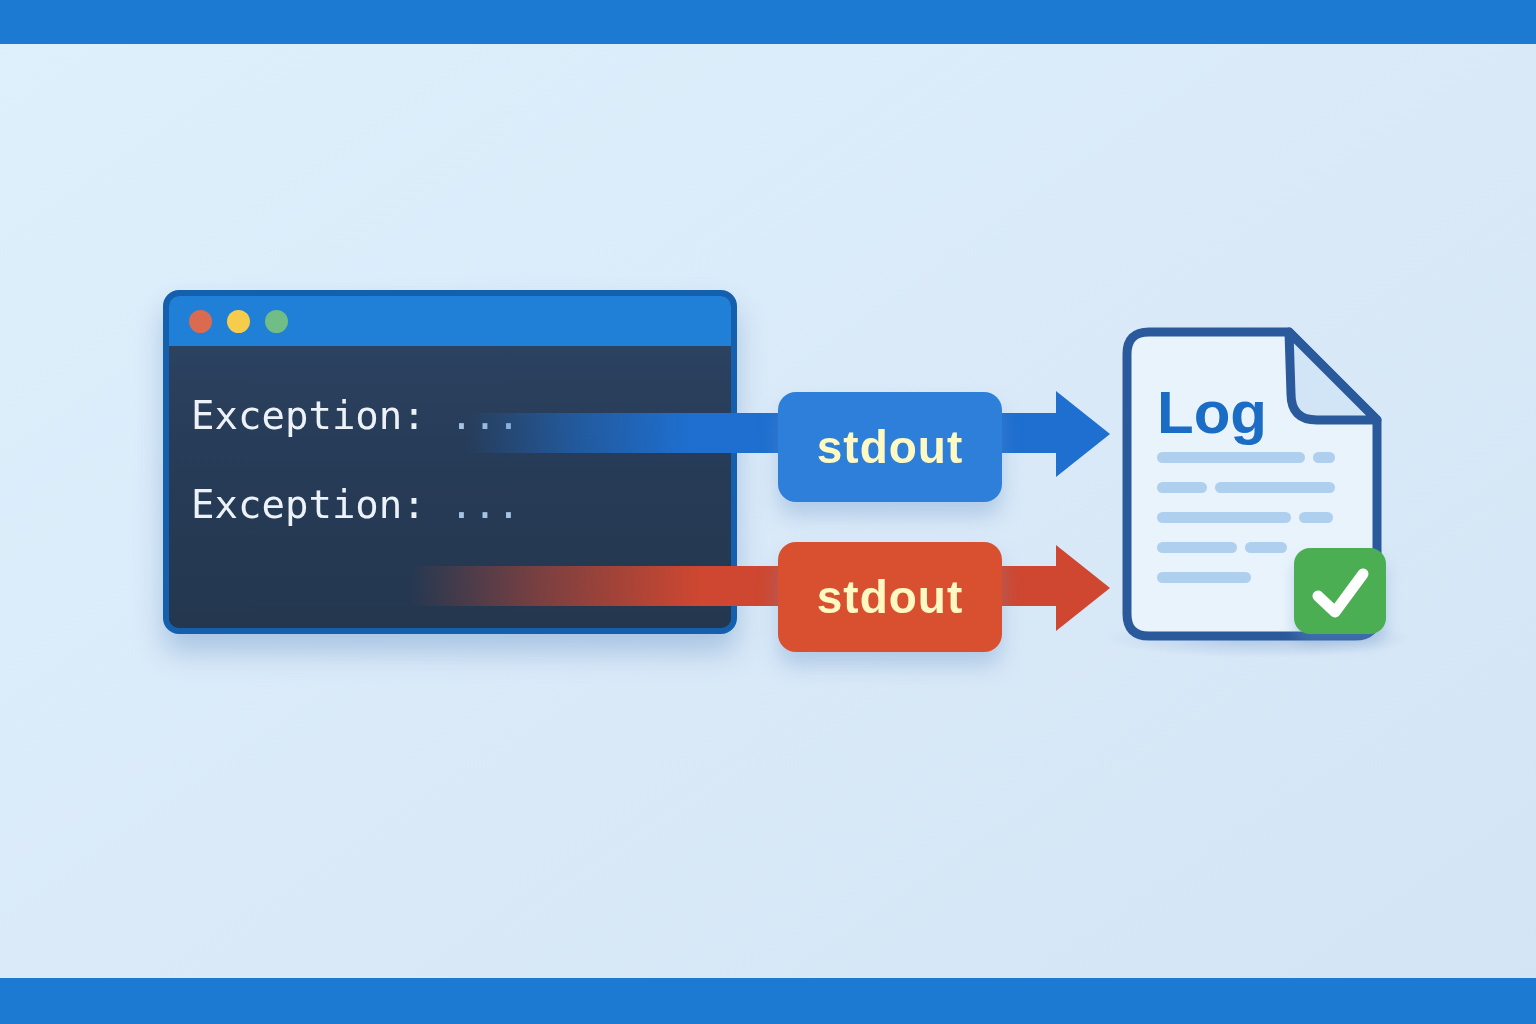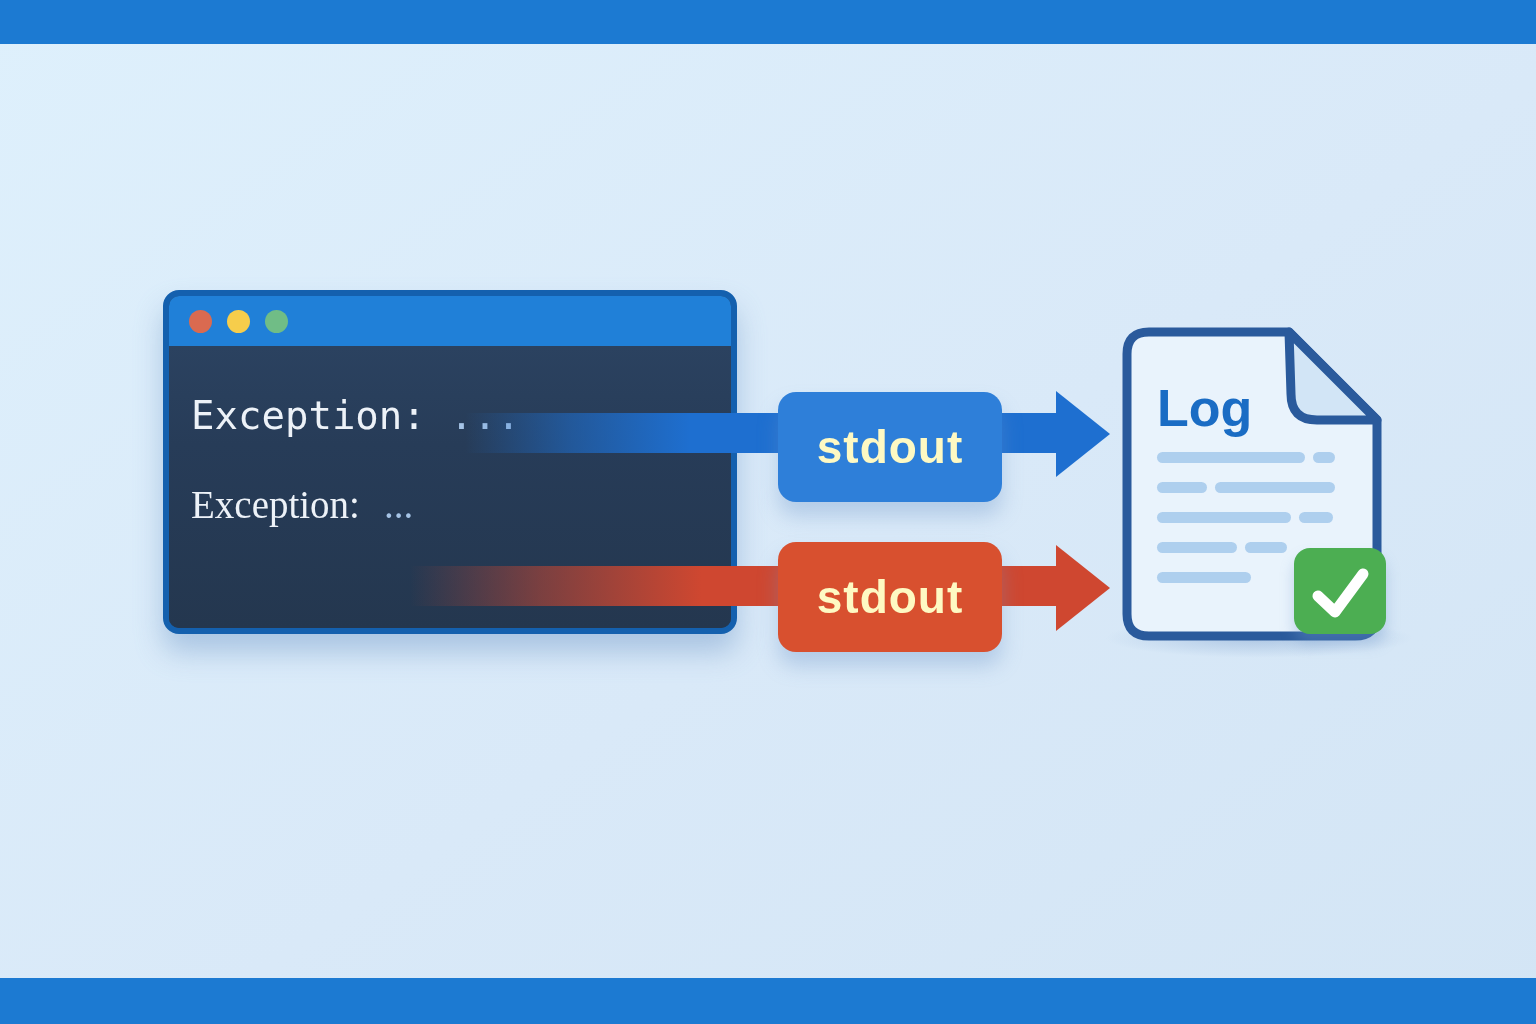--- a/index.html
+++ b/index.html
@@ -27,21 +27,21 @@
   .term-body{
     position:absolute;left:0;top:50px;right:0;bottom:0;
     background:linear-gradient(180deg,#2b4260 0%,#273c58 35%,#24374f 100%);
   }
   .term-line{
     position:absolute;left:22px;font-family:"DejaVu Sans Mono",monospace;
     font-size:39px;line-height:44px;color:#edf2f8;white-space:pre;
   }
   .term-line .ellipsis{color:#a6c4e6;margin-left:24px;}
   .term-line-1{top:48px;}
-  .term-line-2{top:137px;font-family:Liberation Serif, serif;}
+  .term-line-2{top:137px;}
 
   
   .stream-bar{position:absolute;height:40px;z-index:3;}
   .stdout-bar{
     left:465px;top:413px;width:593px;
     background:linear-gradient(90deg,rgba(30,111,208,0) 0%,rgba(30,111,208,.55) 18%,#1e6fd0 38%);
   }
   .stderr-bar{
     left:410px;top:566px;width:648px;
     background:linear-gradient(90deg,rgba(207,71,48,0) 0%,rgba(207,71,48,.5) 20%,#cf4730 45%);
@@ -60,21 +60,21 @@
   .stderr-label{left:778px;top:542px;background:#d8502f;}
 
   
   .doc-shadow{
     position:absolute;left:1104px;top:618px;width:310px;height:40px;z-index:1;
     background:radial-gradient(ellipse at center,rgba(125,160,205,.45) 0%,rgba(125,160,205,0) 70%);
   }
   .doc-svg{position:absolute;left:1121px;top:326px;z-index:2;}
   .log-title{
     position:absolute;left:1157px;top:378px;z-index:3;
-    font-size:52px;font-weight:bold;color:#1a6cc4;
+    font-size:60px;font-weight:bold;color:#1a6cc4;
   }
   .doc-lines{position:absolute;left:1157px;top:452px;width:200px;z-index:3;}
   .doc-row{display:flex;gap:8px;height:11px;margin-bottom:19px;}
   .doc-row .seg{height:11px;border-radius:6px;background:#aecfee;}
   .check-badge{
     position:absolute;left:1294px;top:548px;width:92px;height:86px;z-index:5;
     background:#4cae52;border-radius:16px;
     box-shadow:0 10px 14px rgba(110,150,200,.35);
     display:flex;align-items:center;justify-content:center;
   }

